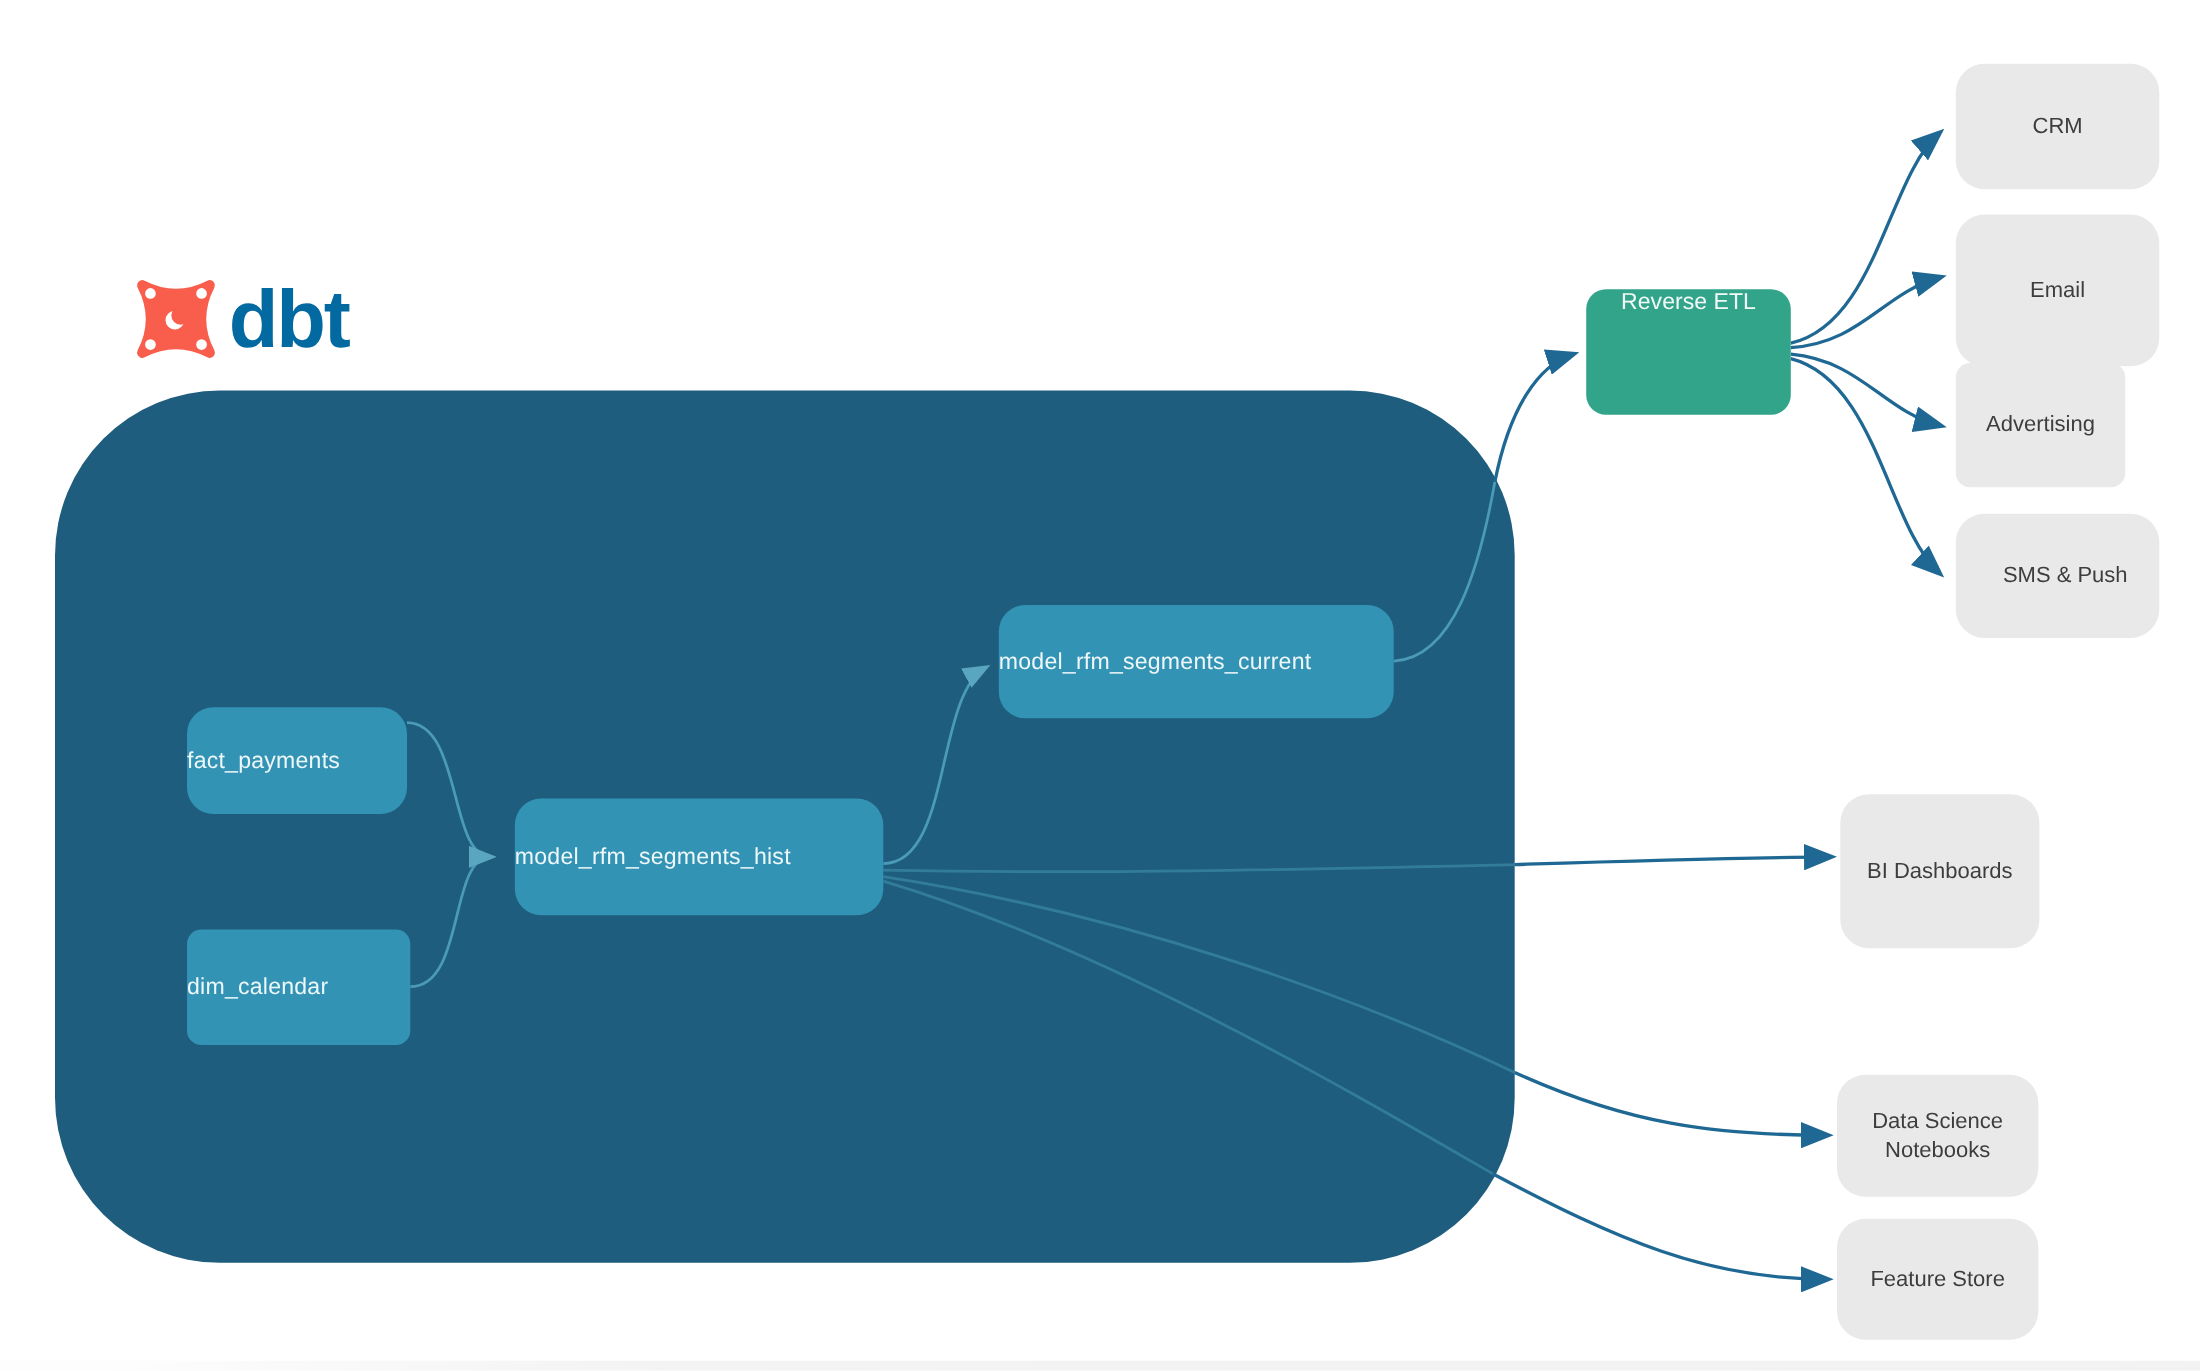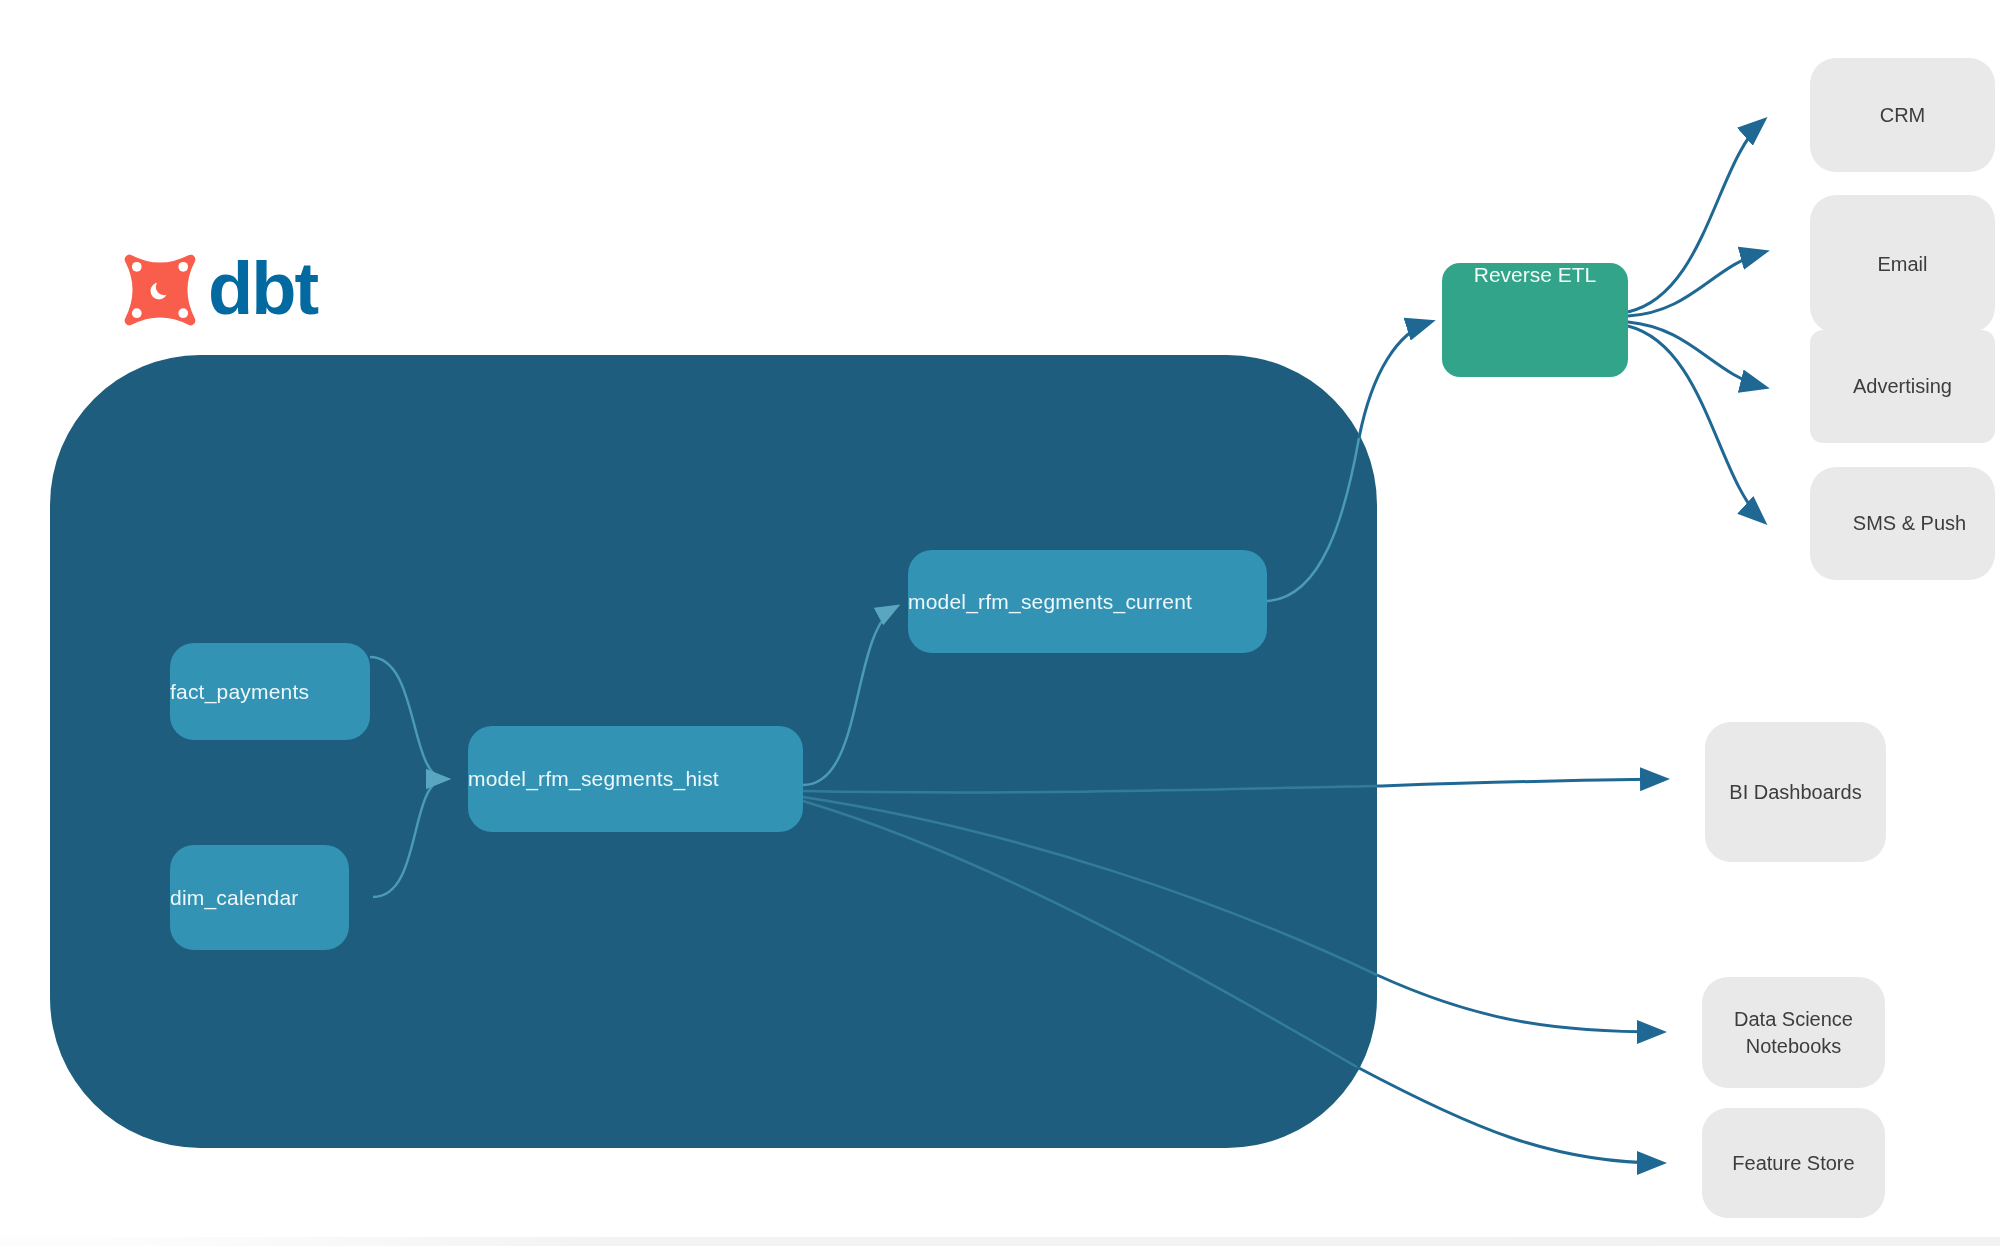--- a/index.html
+++ b/index.html
@@ -15,36 +15,36 @@
              background:#1e5d7d;border-radius:150px;}
 
   
   svg.wires{position:absolute;left:0;top:0;width:2000px;height:1246px;pointer-events:none;}
 
   
   .node{position:absolute;background:#3293b4;border-radius:24px;color:#eef7fa;
         display:flex;align-items:center;justify-content:flex-start;text-align:center;
         font-size:21px;letter-spacing:0.2px;}
   .n-fact{left:170px;top:603px;width:200px;height:97px;margin-top:40px;}
-  .n-dim{left:170px;top:845px;width:179px;height:105px;}
+  .n-dim{left:170px;top:845px;width:203px;height:105px;border-radius:13px;}
   .n-hist{left:468px;top:726px;width:335px;height:106px;}
   .n-current{left:908px;top:550px;width:359px;height:103px;}
 
   
   .retl{position:absolute;left:1442px;top:263px;width:186px;height:114px;background:#31a489;
         border-radius:18px;color:#f2faf7;display:flex;align-items:flex-start;justify-content:center;
         font-size:21px;}
 
   
   .dest{position:absolute;background:#e9e9e9;border-radius:26px;color:#3d3d3d;
         display:flex;align-items:center;justify-content:center;text-align:center;
-        font-size:20px;line-height:1.35;padding:0 18px;box-sizing:border-box;margin-left:32px;}
+        font-size:20px;line-height:1.35;padding:0 18px;box-sizing:border-box;}
   .d-crm{left:1778px;top:58px;width:185px;height:114px;}
   .d-email{left:1778px;top:195px;width:185px;height:138px;}
-  .d-adv{left:1778px;top:330px;width:185px;height:113px;border-radius:13px;}
+  .d-adv{left:1778px;top:330px;width:154px;height:113px;border-radius:13px;}
   .d-sms{left:1778px;top:467px;width:185px;height:113px;padding-left:32px;}
   .d-bi{left:1673px;top:722px;width:181px;height:140px;}
   .d-ds{left:1670px;top:977px;width:183px;height:111px;}
   .d-fs{left:1670px;top:1108px;width:183px;height:110px;}
 
   .bottom-strip{position:absolute;left:0;right:0;bottom:0;height:9px;
                 background:linear-gradient(to right,#fdfdfd 5%,#f3f3f4 30%,#f2f2f3);}
 </style>
 </head>
 <body>

